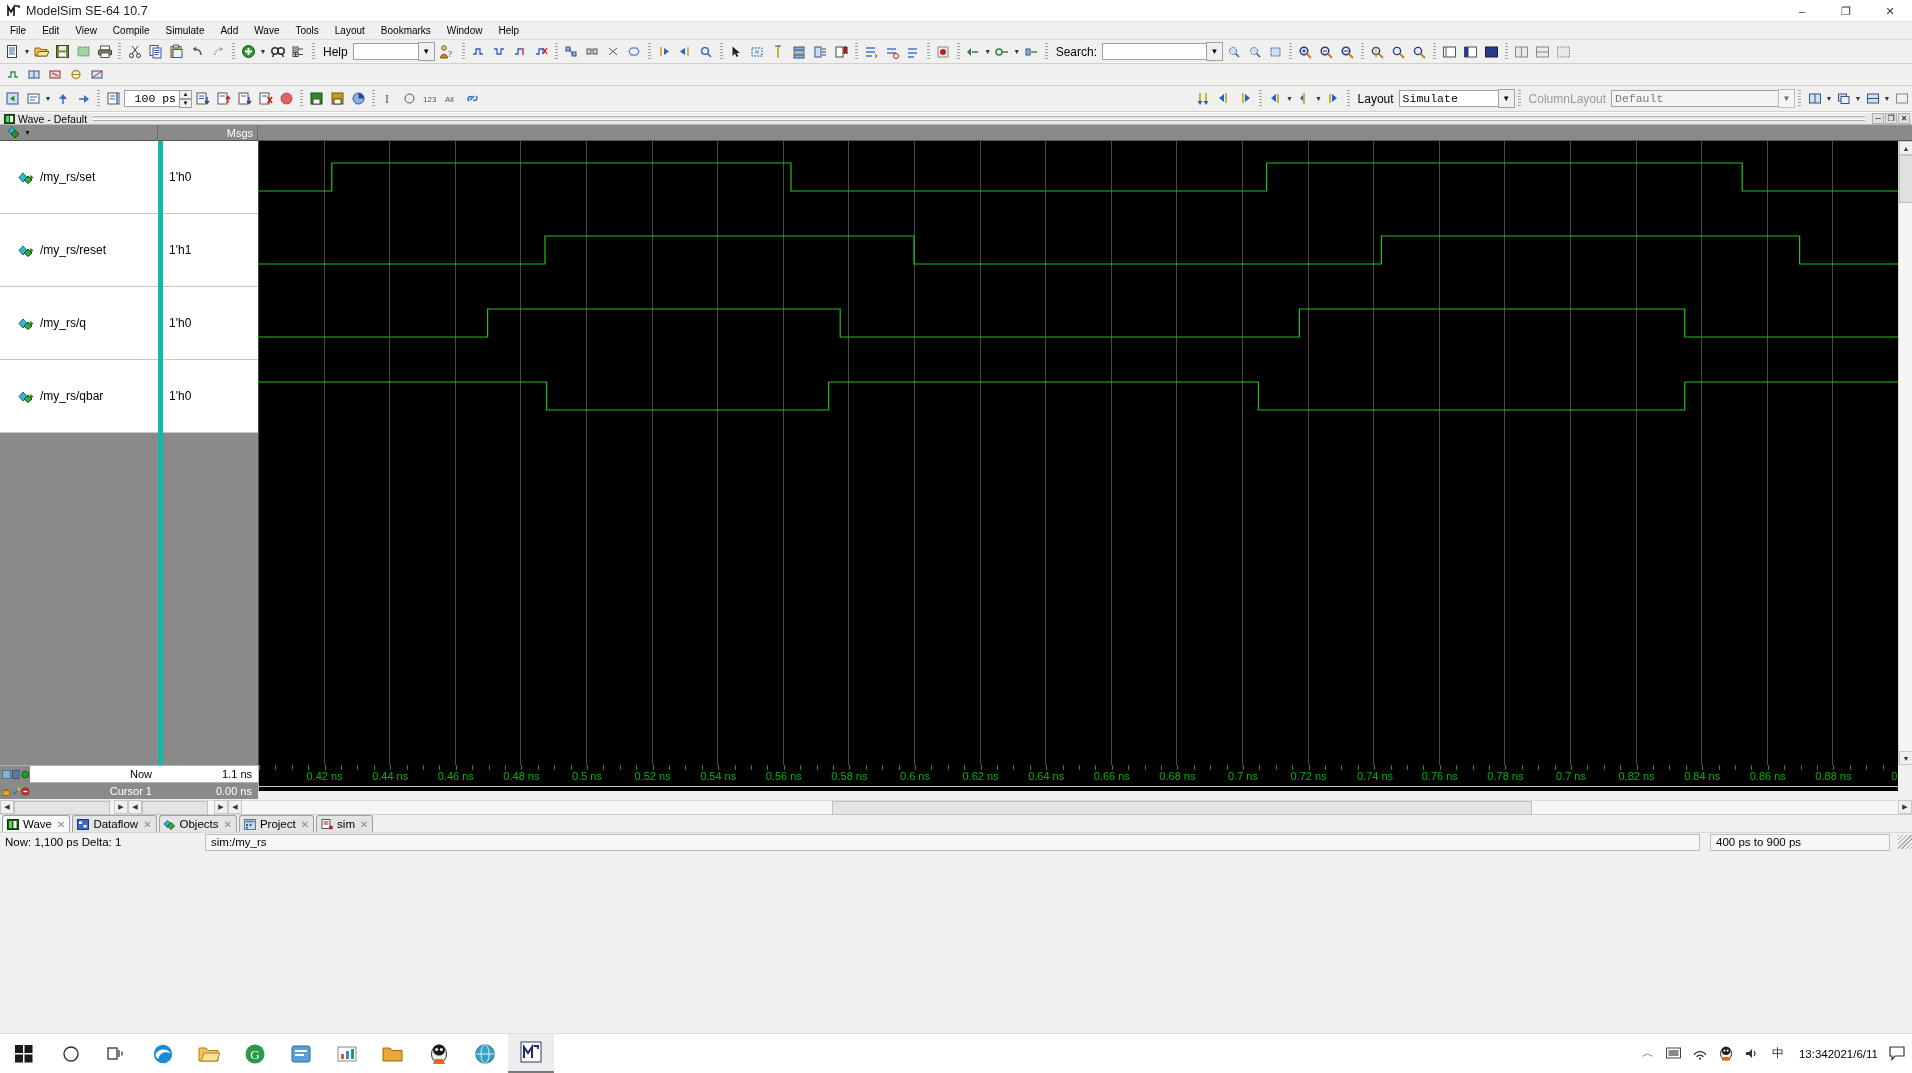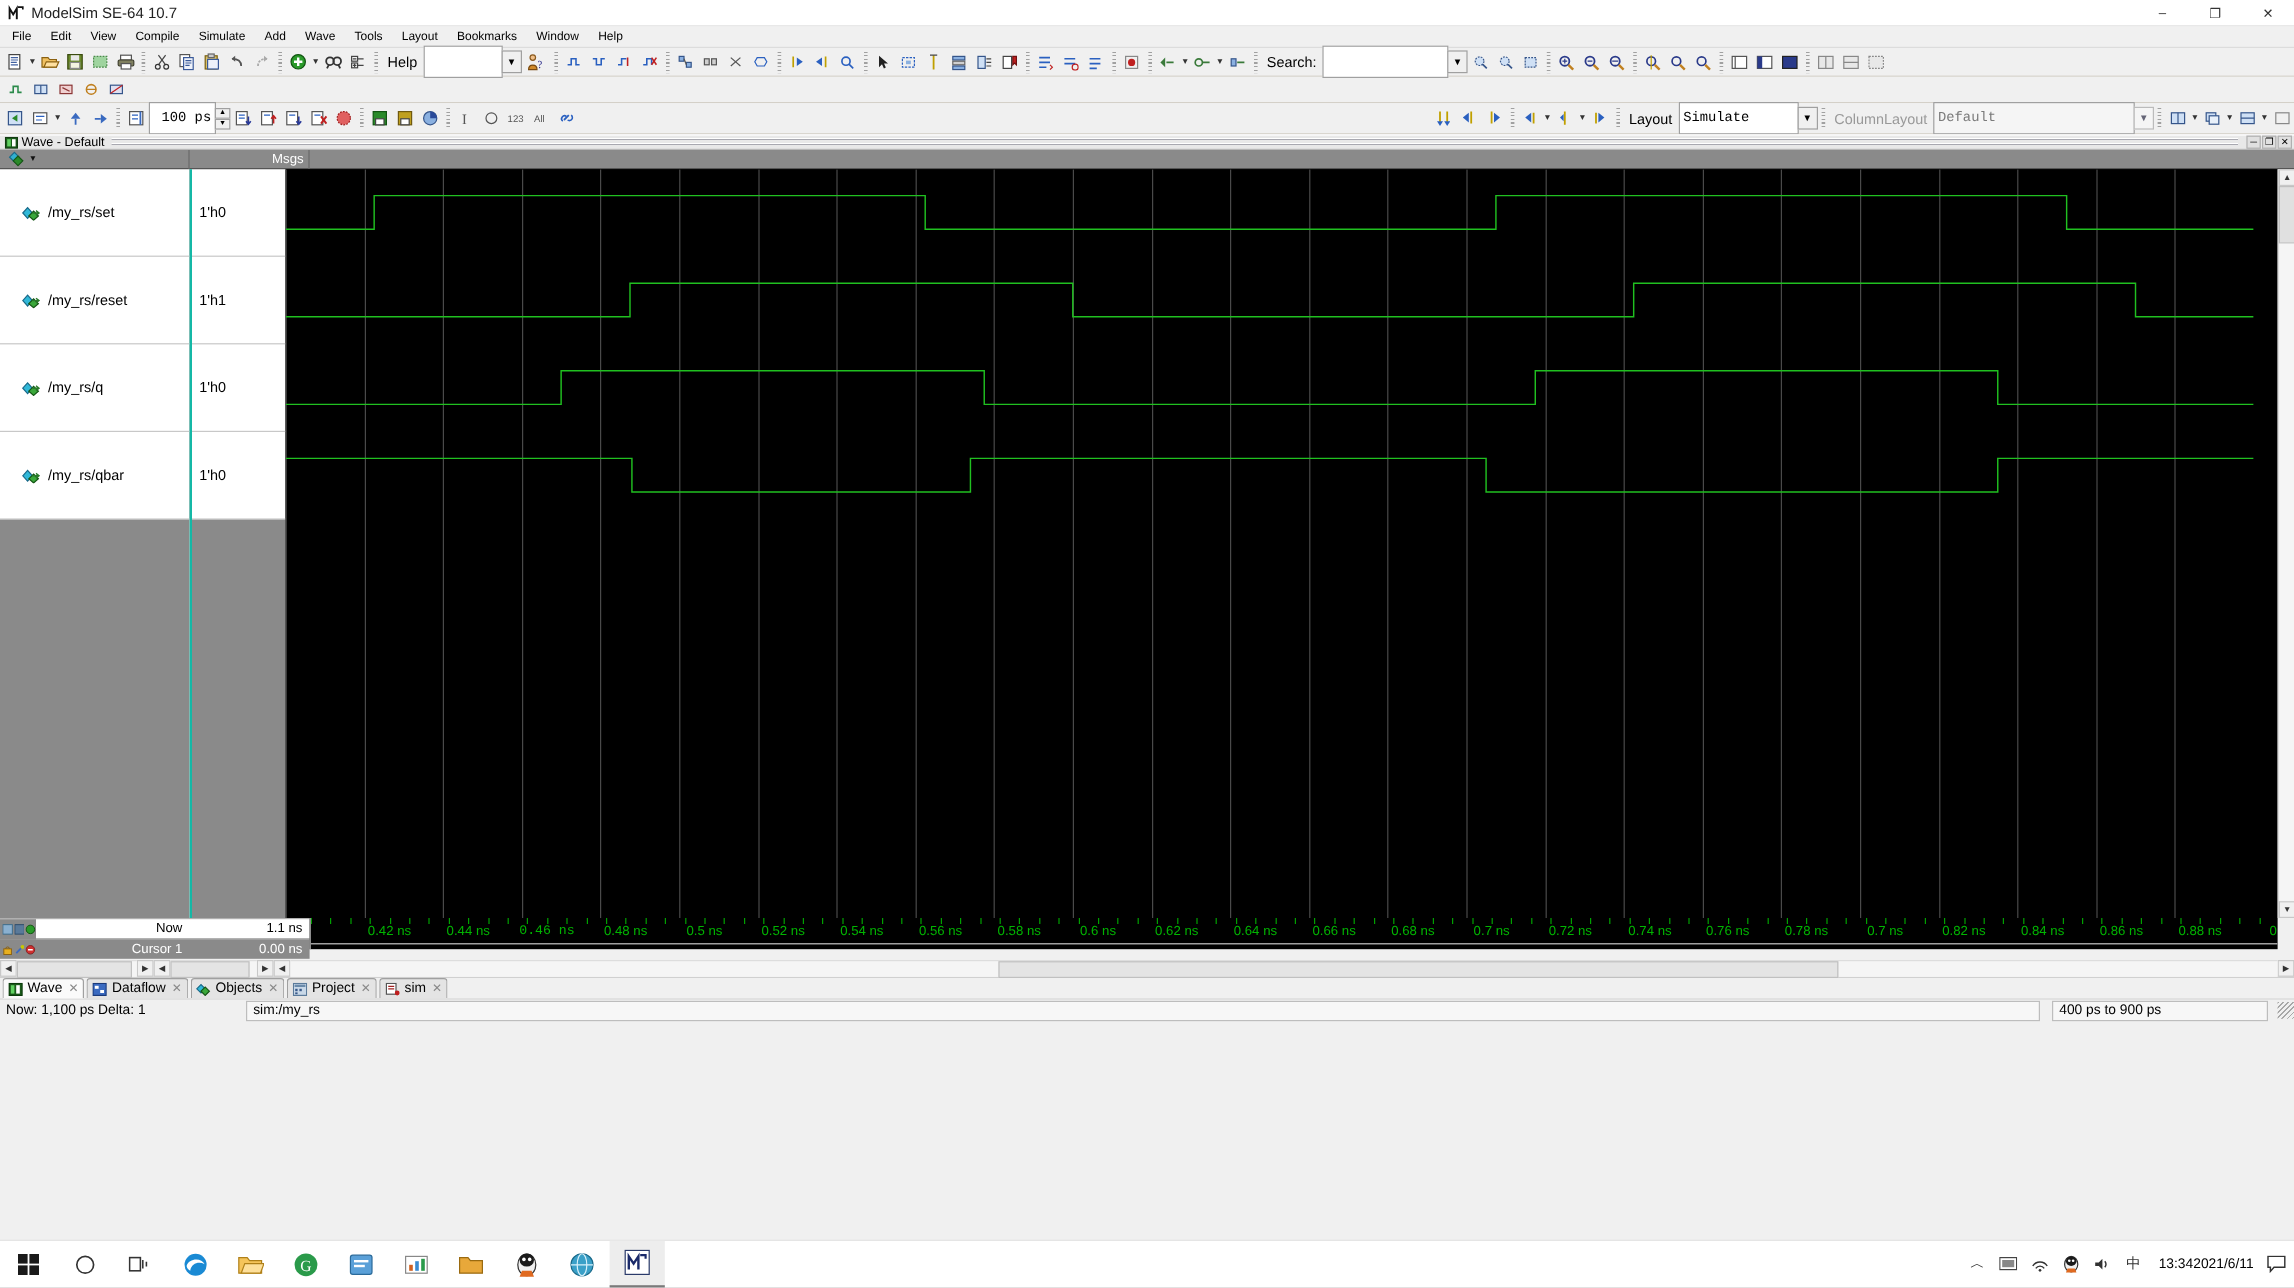--- a/index.html
+++ b/index.html
@@ -50,21 +50,21 @@
   }
   .tbtn svg { display:block; }
   .sepdot { width: 3px; height: 18px; margin: 0 3px;
     background: repeating-linear-gradient(to bottom, #a0a0a0 0 1px, transparent 1px 3px); }
   .caret { width: 8px; height: 20px; display: flex; align-items: center; justify-content: center;
            font-size: 7px; color: #333; }
 
   .lbl { font-size: 12px; color: #000; padding: 0 5px; }
   .lbl.dim { color: #999; }
   .txtfield {
-    height: 27px; border: 1px solid #a0a0a0; background: #fff;
+    height: 17px; border: 1px solid #a0a0a0; background: #fff;
     font-family: "Liberation Mono", monospace; font-size: 11.5px; color: #000;
     padding: 0 3px; display: flex; align-items: center;
   }
   .txtfield.ro { background: #f5f5f5; color: #7a7a7a; }
   .combobtn {
     width: 17px; height: 19px; border: 1px solid #a0a0a0; background: #f0f0f0;
     display: flex; align-items: center; justify-content: center; font-size: 8px; color: #000;
     margin-left: -1px;
   }
   .combobtn.flat { border:1px solid #bbb; background:#f5f5f5; color:#667; }
@@ -100,21 +100,21 @@
     width: 100px; height: 16px; display: flex; align-items: center; justify-content: flex-end;
     border-right: 1px solid #6a6a6a; color: #fff; font-size: 11px; padding-right: 4px;
   }
   .wave-header .wavecol { flex: 1; height: 16px; }
 
   .wave-body { display: flex; background: #000; position: relative; }
   .names-pane {
     width: 158px; background: #fff; position: relative;
   }
   .vals-pane {
-    width: 80px; background: #fff; position: relative; border-left: 2px solid #14b8a6;
+    width: 100px; background: #fff; position: relative; border-left: 5px solid #14b8a6;
   }
   .signal-row {
     height: 73px; border-bottom: 1px solid #c8c8c8; display: flex; align-items: center;
     padding-left: 18px; font-size: 12px; color: #000;
   }
   .signal-row .sigicon { width: 18px; height: 14px; margin-right: 4px; display:flex; align-items:center; }
   .val-row {
     height: 73px; border-bottom: 1px solid #c8c8c8; display: flex; align-items: center;
     padding-left: 6px; font-size: 12px; color: #000;
   }
@@ -1116,21 +1116,21 @@
         <div class="tick" style="left: 1509px;"></div>
         <div class="tick" style="left: 1525px;"></div>
         <div class="tick" style="left: 1542px;"></div>
         <div class="tick" style="left: 1558px;"></div>
         <div class="tick" style="left: 1574px;"></div>
         <div class="tick" style="left: 1591px;"></div>
         <div class="tick" style="left: 1607px;"></div>
         <div class="tick" style="left: 1624px;"></div>
         <div class="tlabel" style="left: 65.6px;">0.42 ns</div>
         <div class="tlabel" style="left: 131.2px;">0.44 ns</div>
-        <div class="tlabel" style="left: 196.8px; font-family: Liberation Mono, monospace;">0.46 ns</div>
+        <div class="tlabel" style="left: 196.8px;">0.46 ns</div>
         <div class="tlabel" style="left: 262.4px;">0.48 ns</div>
         <div class="tlabel" style="left: 328px;">0.5 ns</div>
         <div class="tlabel" style="left: 393.6px;">0.52 ns</div>
         <div class="tlabel" style="left: 459.2px;">0.54 ns</div>
         <div class="tlabel" style="left: 524.8px;">0.56 ns</div>
         <div class="tlabel" style="left: 590.4px;">0.58 ns</div>
         <div class="tlabel" style="left: 656px;">0.6 ns</div>
         <div class="tlabel" style="left: 721.6px;">0.62 ns</div>
         <div class="tlabel" style="left: 787.2px;">0.64 ns</div>
         <div class="tlabel" style="left: 852.8px;">0.66 ns</div>

